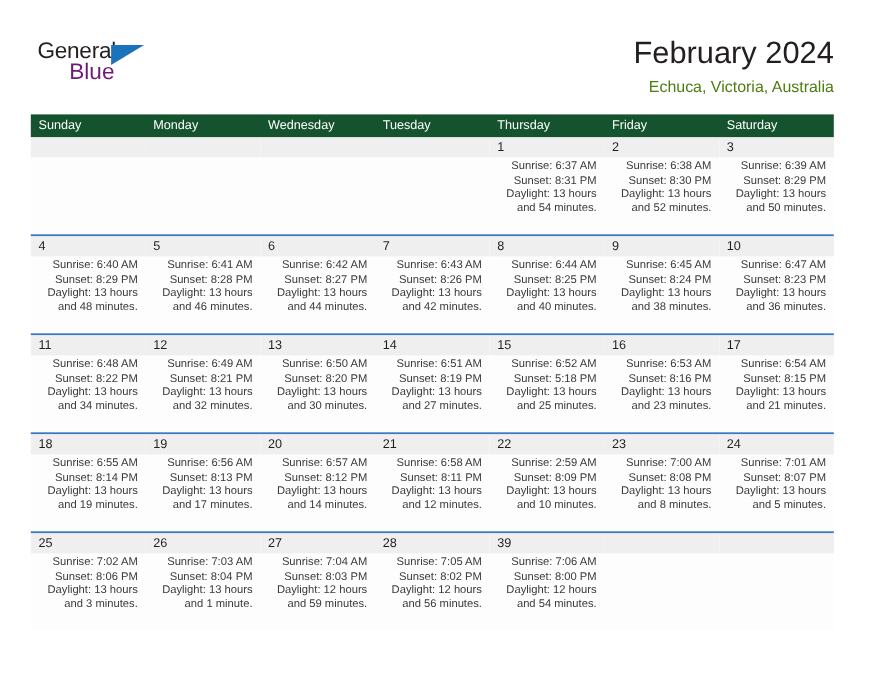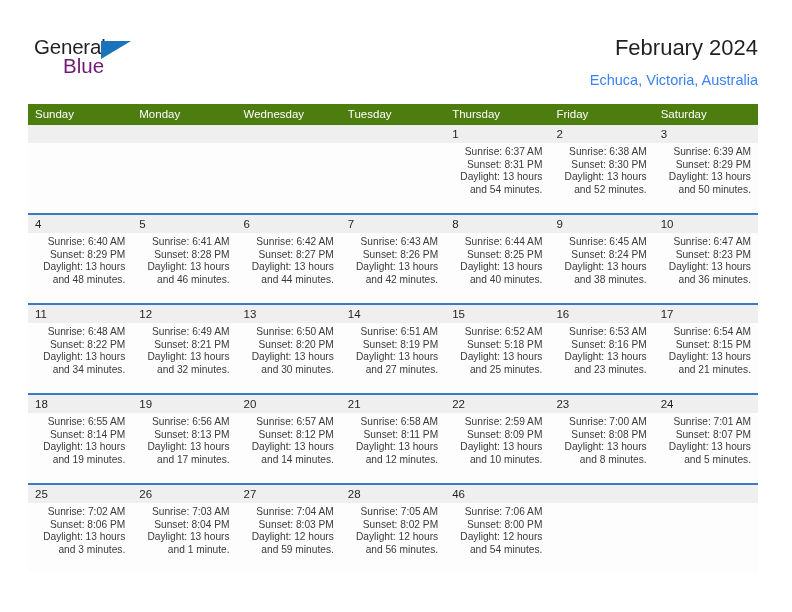--- a/index.html
+++ b/index.html
@@ -65,46 +65,46 @@
     white-space: nowrap;
   }
 
   .title-block {
     position: absolute;
     right: 34px;
     top: 32px;
     text-align: right;
   }
   .cal-title {
-    font-size: 22px;
+    font-size: 28px;
     color: #231f20;
     line-height: 32px;
     white-space: nowrap;
     font-weight: normal;
     margin: 0;
   }
   .cal-subtitle {
     font-size: 14.5px;
-    color: #3b82f6;
+    color: #4d7c0f;
     line-height: 20px;
     margin: 6px 0 0 0;
     white-space: nowrap;
     font-weight: normal;
   }
 
   
   .calendar {
     position: absolute;
     left: 28px;
     top: 104px;
     width: 730px;
   }
   .dow-row {
     display: flex;
-    background: #4d7c0f;
+    background: #14532d;
     height: 21px;
   }
   .dow {
     flex: 1 1 0;
     color: #ffffff;
     font-size: 11.5px;
     line-height: 21px;
     padding-left: 7px;
     box-sizing: border-box;
     white-space: nowrap;
@@ -454,21 +454,21 @@
             <div class="cell">
               <div class="daynum-band">28</div>
               <div class="cell-body">
                 <div>Sunrise: 7:05 AM</div>
                 <div>Sunset: 8:02 PM</div>
                 <div>Daylight: 12 hours</div>
                 <div>and 56 minutes.</div>
               </div>
             </div>
             <div class="cell">
-              <div class="daynum-band">46</div>
+              <div class="daynum-band">39</div>
               <div class="cell-body">
                 <div>Sunrise: 7:06 AM</div>
                 <div>Sunset: 8:00 PM</div>
                 <div>Daylight: 12 hours</div>
                 <div>and 54 minutes.</div>
               </div>
             </div>
             <div class="cell empty">
               <div class="daynum-band"></div>
             </div>

